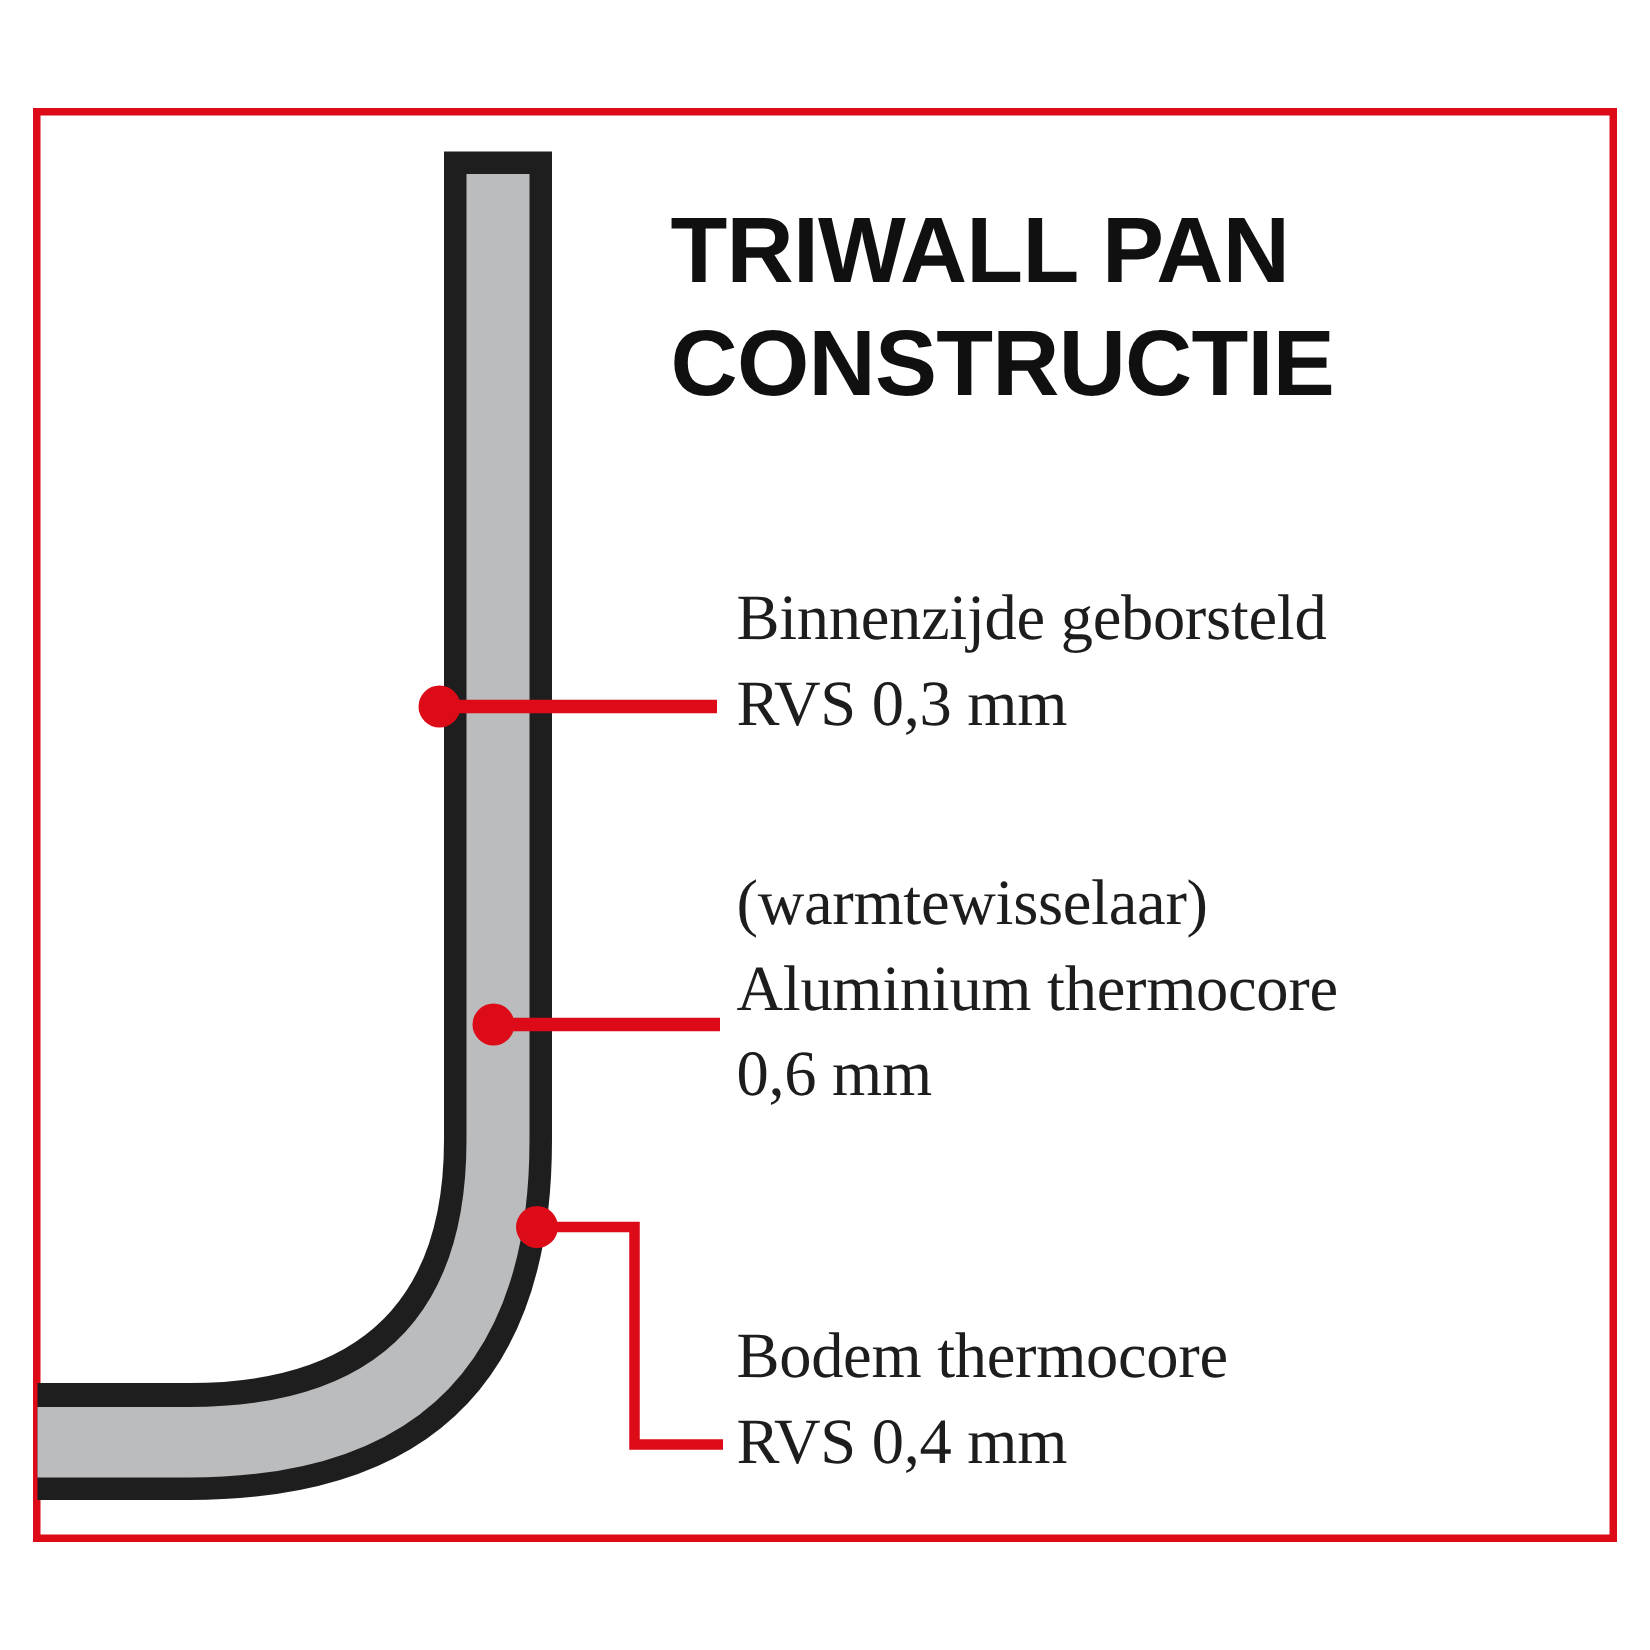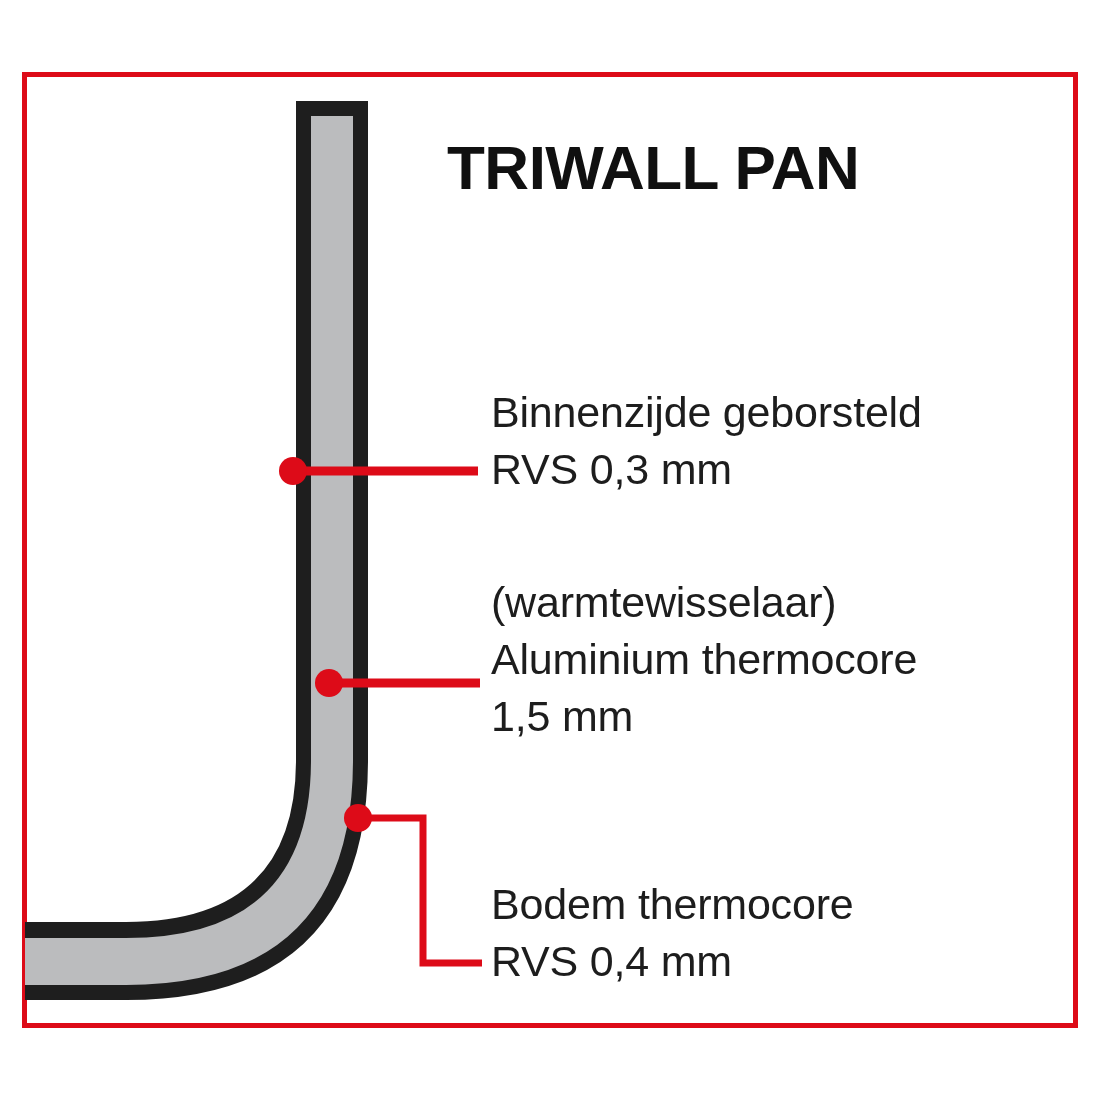--- a/index.html
+++ b/index.html
@@ -59,21 +59,21 @@
 
   
   .callout {
     position: absolute;
     color: #1d1d1d;
     font-size: 43px;
     line-height: 1.33;
     font-weight: 400;
     letter-spacing: -0.2px;
   }
-  .callout .cline { display: block; white-space: nowrap; }
+  .callout .cline { display: block; white-space: nowrap; font-family: Liberation Serif, serif; }
 
   #callout-1 { left: 491px; top: 384px; }
   #callout-2 { left: 491px; top: 574px; }
   #callout-3 { left: 491px; top: 876px; }
 </style>
 </head>
 <body>
 
 <div id="infographic">
 
@@ -117,31 +117,32 @@
 
     <g>
       <polyline points="358,818 423,818 423,963 482,963" fill="none" stroke="#DD0B18" stroke-width="7" stroke-linecap="butt" stroke-linejoin="miter"></polyline>
       <circle cx="358" cy="818" r="14" fill="#DD0B18"></circle>
     </g>
 
   </svg>
 
   <h1 id="title">
     <span class="tline">TRIWALL PAN</span>
+    <span class="tline">CONSTRUCTIE</span>
   </h1>
 
   <div class="callout" id="callout-1">
     <span class="cline">Binnenzijde geborsteld</span>
     <span class="cline">RVS 0,3 mm</span>
   </div>
 
   <div class="callout" id="callout-2">
     <span class="cline">(warmtewisselaar)</span>
     <span class="cline">Aluminium thermocore</span>
-    <span class="cline">1,5 mm</span>
+    <span class="cline">0,6 mm</span>
   </div>
 
   <div class="callout" id="callout-3">
     <span class="cline">Bodem thermocore</span>
     <span class="cline">RVS 0,4 mm</span>
   </div>
 
 </div>
 
 </body></html>

